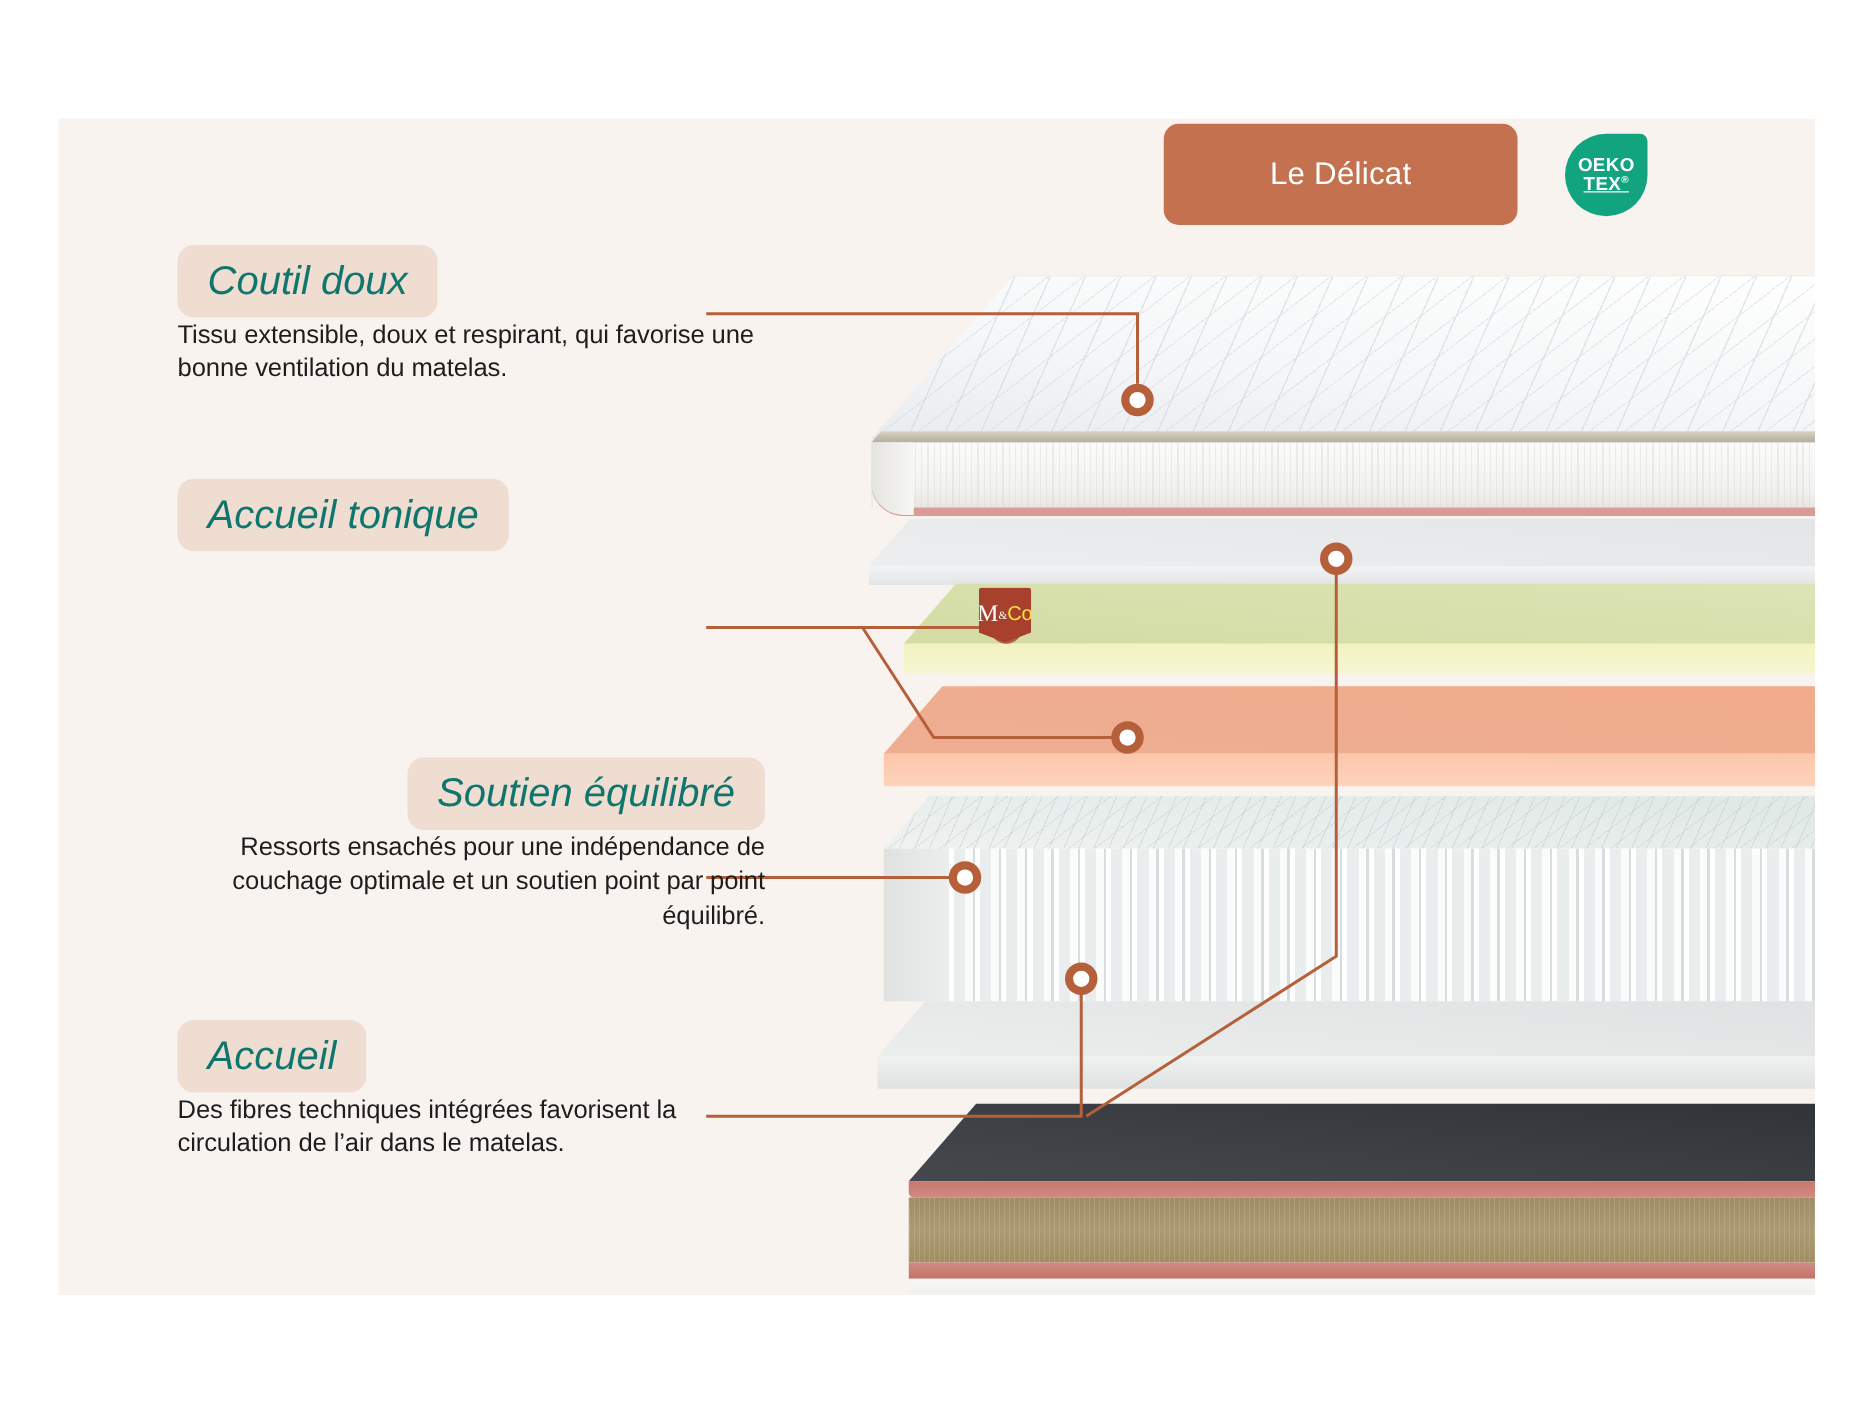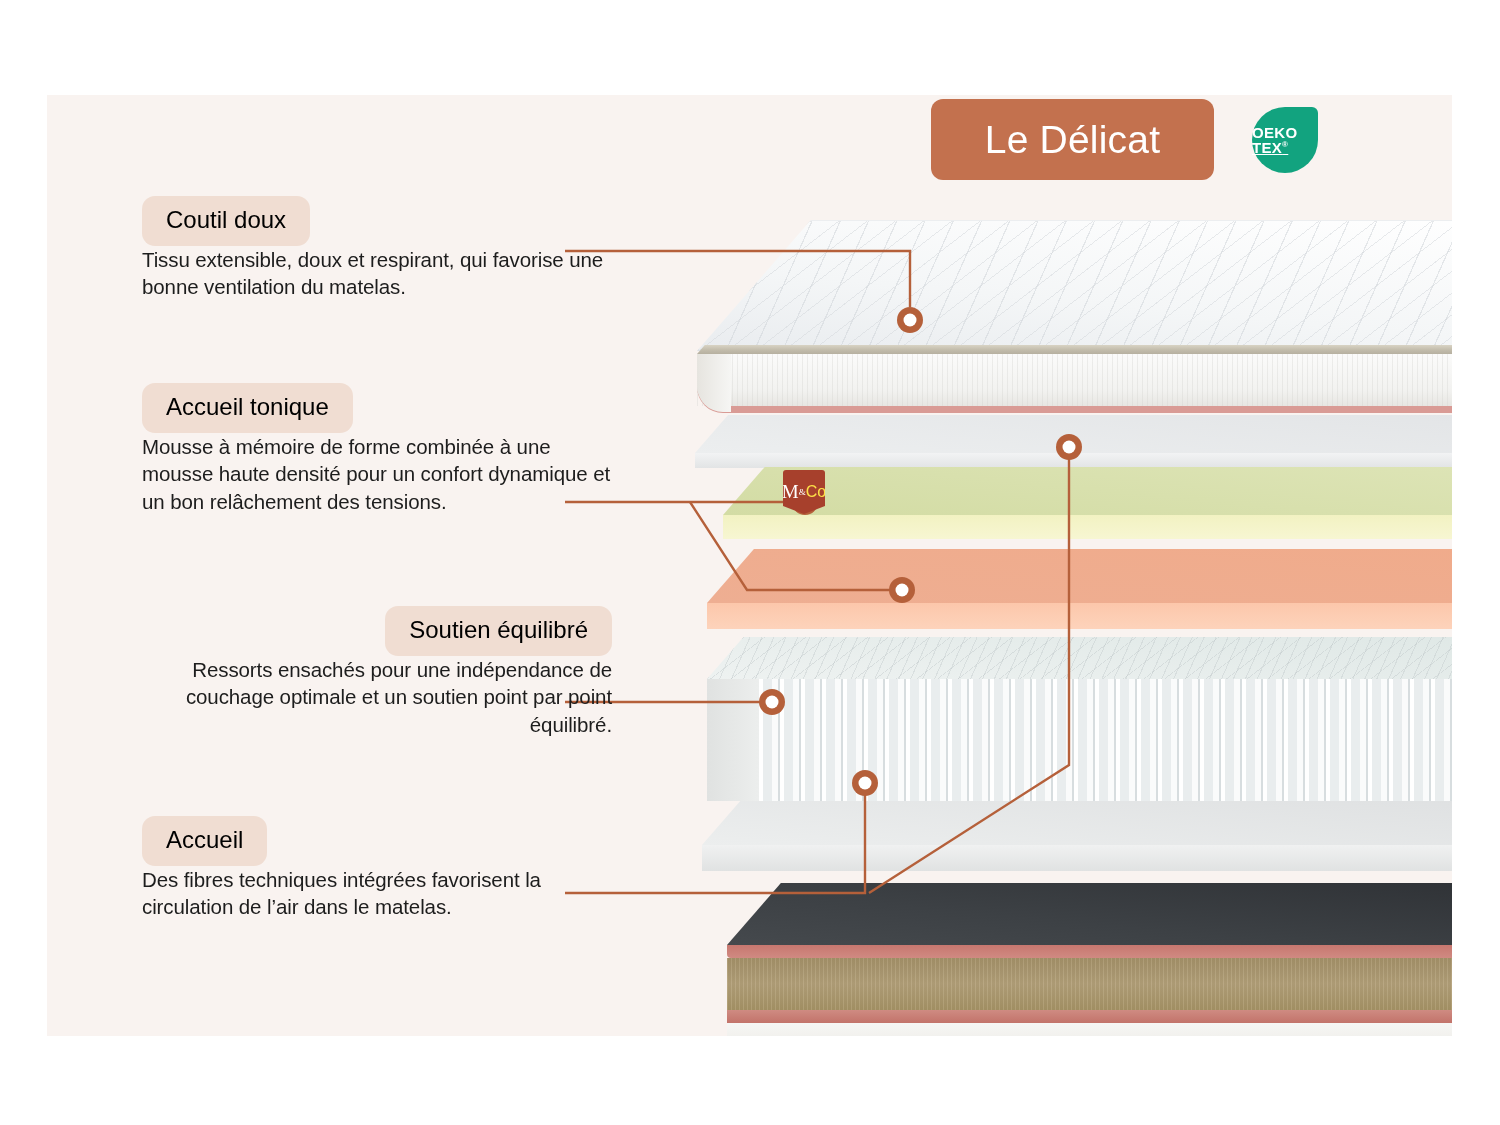--- a/index.html
+++ b/index.html
@@ -13,38 +13,38 @@
     background:#f9f3f0;overflow:hidden;
   }
 
   
   #title-badge{
     position:absolute;left:884px;top:4px;width:283px;height:81px;
     background:#c3714e;border-radius:12px;
     display:flex;align-items:center;justify-content:center;
   }
   #title-badge .t{
-    color:#ffffff;font-size:39px;letter-spacing:.2px;font-weight:400;
+    color:#ffffff;font-size:25px;letter-spacing:.2px;font-weight:400;
   }
   #oeko{
     position:absolute;left:1205px;top:12px;width:66px;height:66px;
     background:#12a37f;
     border-radius:50% 6px 50% 50%;
-    display:flex;flex-direction:column;justify-content:center;
+    display:flex;flex-direction:column;align-items:center;justify-content:center;
     line-height:1.02;
   }
   #oeko .l1,#oeko .l2{color:#fff;font-weight:bold;font-size:15px;letter-spacing:.3px;}
   #oeko .l2{position:relative;text-decoration:underline;}
   #oeko .reg{font-size:8px;vertical-align:super;}
 
   
   .block{position:absolute;left:95px;width:470px;}
   .pill{
     display:inline-block;background:#f0ddd2;border-radius:13px;
-    padding:12px 24px 14px 24px;color:#000000;font-size:24px;line-height:1;
+    padding:12px 24px 14px 24px;color:#0f766e;font-size:32px;line-height:1;font-style:italic;
   }
   .body{
     margin-top:0;color:#1d1d1d;font-size:20.5px;line-height:1.33;
     letter-spacing:-.1px;
   }
   #b1{top:101px;}
   #b2{top:288px;}
   #b3{top:511px;text-align:right;}
   #b4{top:721px;}
 
@@ -290,21 +290,20 @@
       </g>
     </svg>
 
     <div class="block" id="b1">
       <div class="pill">Coutil doux</div>
       <div class="body">Tissu extensible, doux et respirant, qui favorise une bonne ventilation du matelas.</div>
     </div>
 
     <div class="block" id="b2">
       <div class="pill">Accueil tonique</div>
-      <div class="body">Mousse à mémoire de forme combinée à une mousse haute densité pour un confort dynamique et un bon relâchement des tensions.</div>
     </div>
 
     <div class="block" id="b3">
       <div class="pill">Soutien équilibré</div>
       <div class="body">Ressorts ensachés pour une indépendance de couchage optimale et un soutien point par point équilibré.</div>
     </div>
 
     <div class="block" id="b4">
       <div class="pill">Accueil</div>
       <div class="body">Des fibres techniques intégrées favorisent la circulation de l’air dans le matelas.</div>

